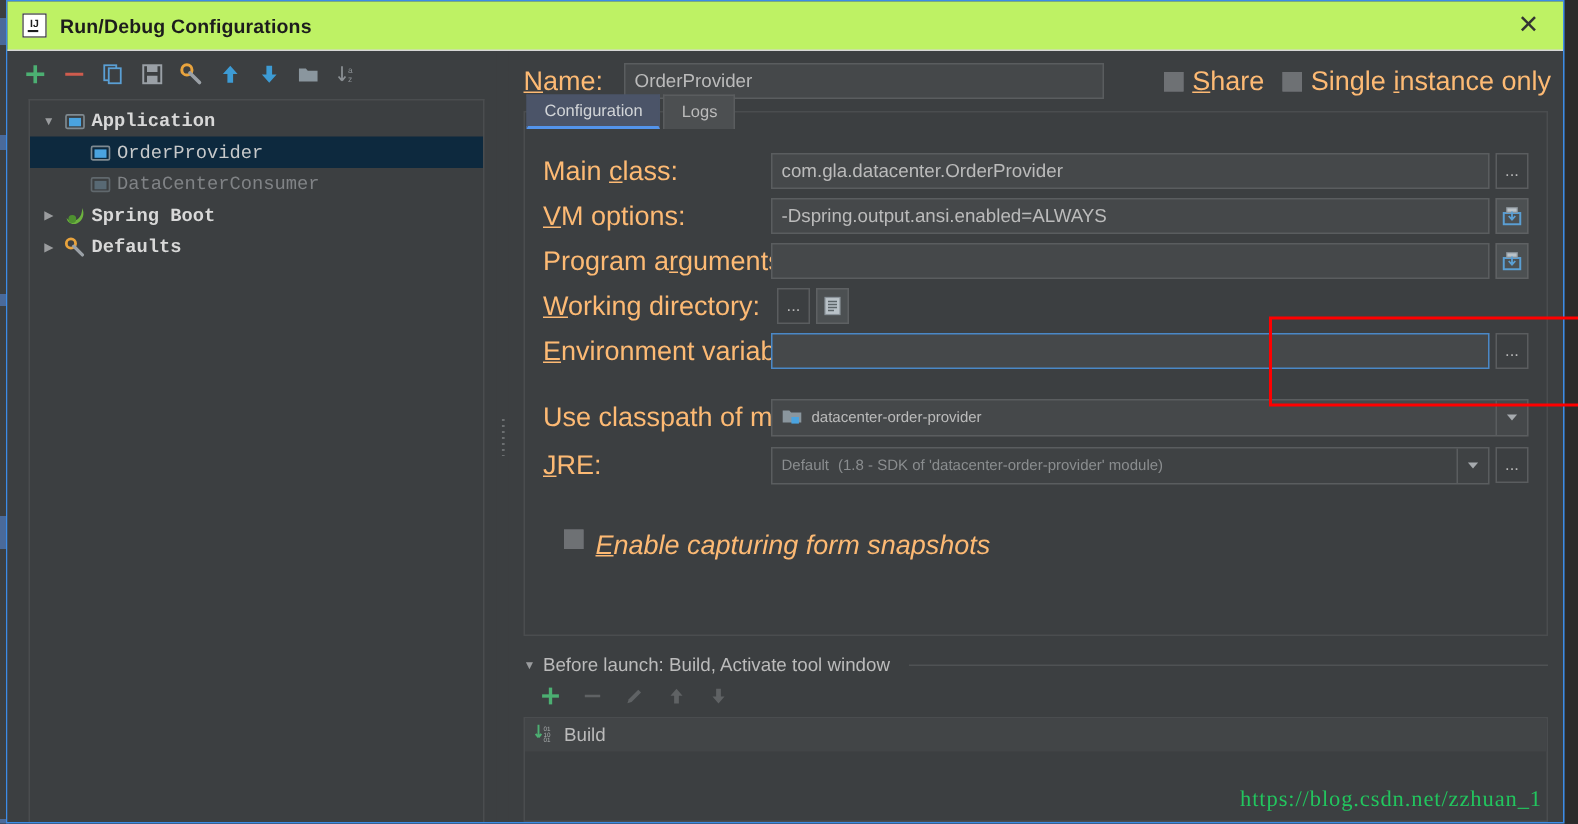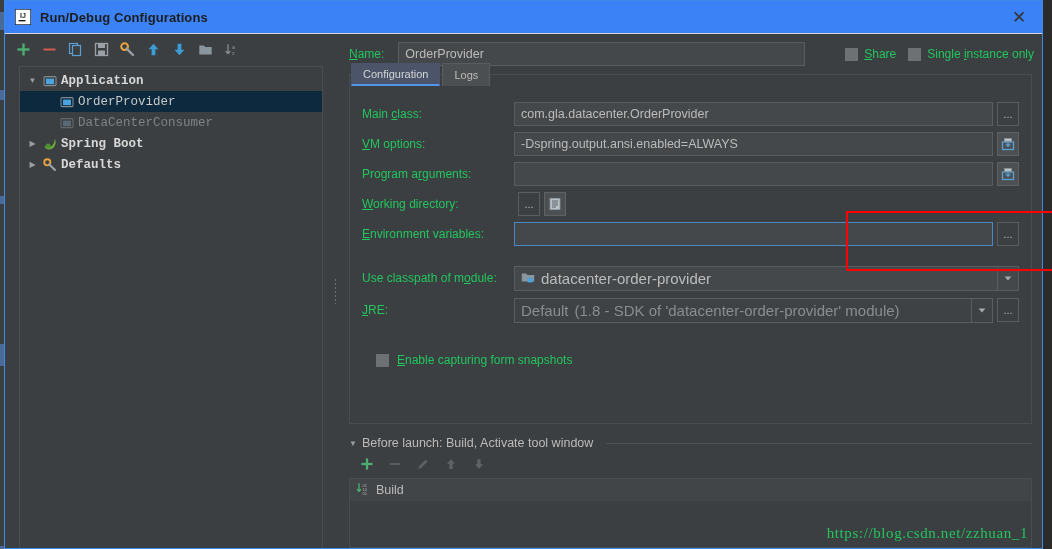--- a/index.html
+++ b/index.html
@@ -27,21 +27,21 @@
   }
 
   
   #dialog {
     position: absolute; left: 4px; top: 0; width: 1039px; height: 549px;
     border: 1px solid #3c8ce7;
     background: #3c3f41;
     display: flex; flex-direction: column;
   }
   #titlebar {
-    height: 33px; background: #3b82f6; flex: none;
+    height: 33px; background: #bef264; flex: none;
     display: flex; align-items: center; position: relative;
     border-bottom: 1px solid #d6d6d6;
   }
   #title-icon {
     width: 16px; height: 16px; margin-left: 10px; margin-right: 9px;
     background: #ffffff; position: relative; flex: none;
   }
   #title-icon svg { display: block; }
   #title-text {
     font-size: 13px; color: #1d1d1d; font-weight: 600;
@@ -111,21 +111,21 @@
 
   
   #right-panel {
     flex: 1; background: #3c3f41; position: relative;
     display: flex; flex-direction: column; min-width: 0;
   }
   #name-row {
     height: 40px; display: flex; align-items: center;
     padding: 0 8px 0 10px; flex: none;
   }
-  .lbl { color: #22c55e; font-size: 12px; white-space: nowrap; }
+  .lbl { color: #fdba74; font-size: 18px; white-space: nowrap; }
   .lbl u { text-decoration: underline; }
   #name-input {
     margin-left: 14px; width: 454px; height: 24px;
     background: #45484a; border: 1px solid #5a5d5f;
     color: #bbbbbb; font-size: 12.5px;
     padding: 0 6px; outline: none;
     font-family: "Liberation Sans", sans-serif;
   }
   .cbox-wrap {
     display: flex; align-items: center; gap: 6px;
@@ -175,36 +175,36 @@
     background: #4c5052; border: 1px solid #5e6163;
     display: flex; align-items: center; justify-content: center;
     color: #b8b8b8; font-size: 11px; cursor: pointer;
   }
   .sqbtn.plain { background: #3c3f41; border: 1px solid #5a5d5f; }
   .gap { height: 14px; }
 
   .combo {
     flex: 1; height: 25px; background: #45484a;
     border: 1px solid #5a5d5f; display: flex; align-items: center;
-    color: #bbbbbb; font-size: 15px; padding: 0 0 0 6px;
+    color: #bbbbbb; font-size: 10px; padding: 0 0 0 6px;
     min-width: 0; cursor: pointer;
   }
   .combo .cval { flex: 1; display: flex; align-items: center; gap: 6px;
      overflow: hidden; white-space: nowrap; }
   .combo .arrow {
     width: 21px; height: 23px; flex: none;
     border-left: 1px solid #5a5d5f;
     display: flex; align-items: center; justify-content: center;
   }
   .combo.disabled { background: #3f4244; }
   .combo.disabled .cval { color: #8a8d8f; }
   .muted { color: #8a8d8f; }
 
-  #snap-row { display: flex; align-items: flex-end; gap: 8px;
-    margin: 26px 0 0 14px; cursor: pointer; }
+  #snap-row { display: flex; align-items: flex-start; gap: 8px;
+    margin: 26px 0 0 14px; cursor: pointer; font-style: italic; }
 
   
   #annot {
     position: absolute; left: 496px; top: 136px;
     width: 299px; height: 60px;
     border: 2px solid #ff0000; pointer-events: none; z-index: 40;
   }
 
   
   #before {

